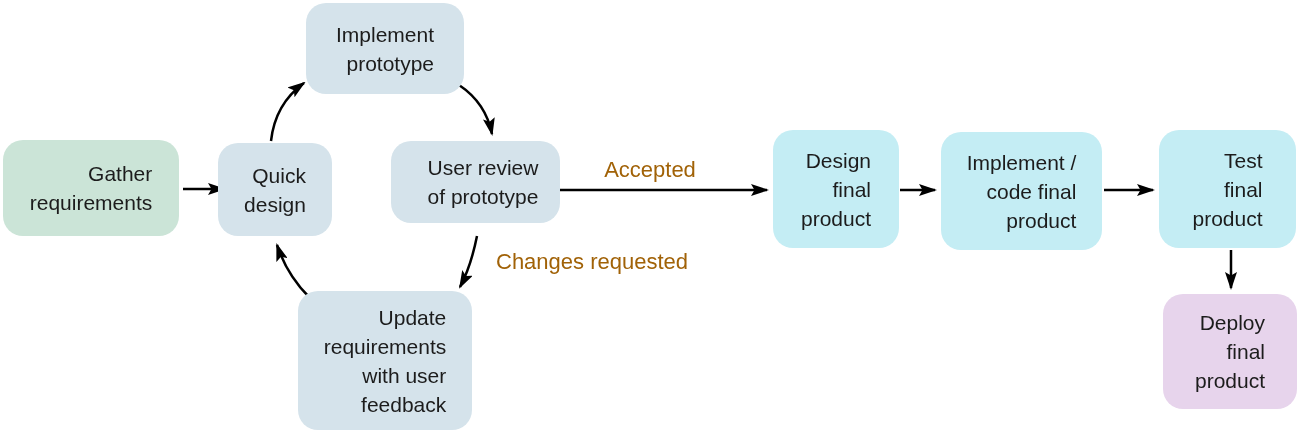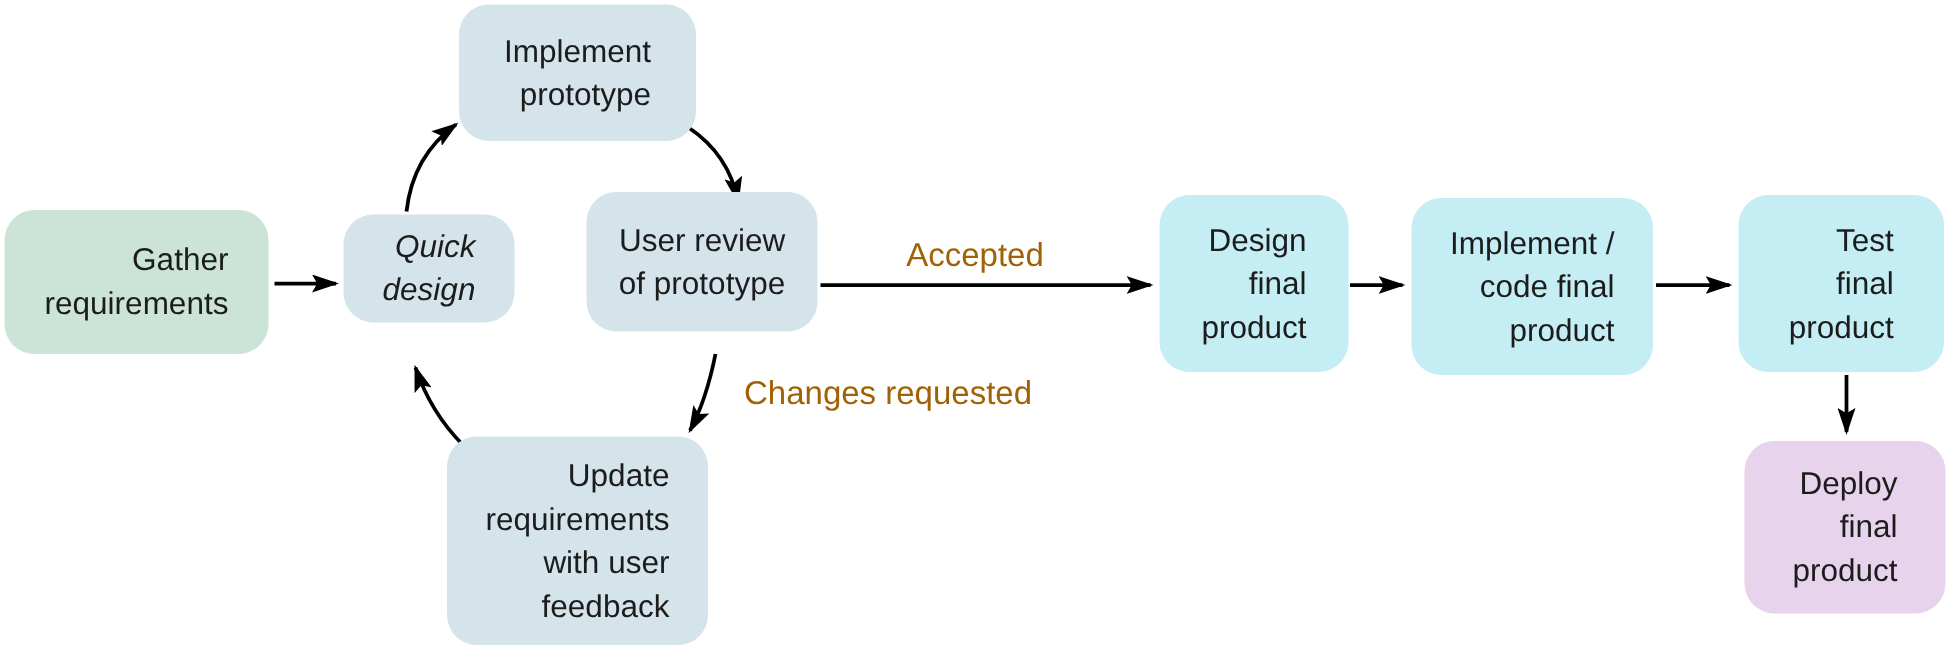--- a/index.html
+++ b/index.html
@@ -67,27 +67,27 @@
       <path d="M 547 190 L 767 190" marker-end="url(#ah)"></path>
       <path d="M 900 190 L 935 190" marker-end="url(#ah)"></path>
       <path d="M 1104 190 L 1153 190" marker-end="url(#ah)"></path>
       <path d="M 1231 250 L 1231 288" marker-end="url(#ah)"></path>
     </g>
   </svg>
 
   <div class="node mint" style="left:3px;    top:140px; width:176px; height:96px;">Gather
 requirements</div>
 
-  <div class="node blue" style="left:229px;  top:143px; width:114px; height:72px;font-style:italic;">Quick
+  <div class="node blue" style="left:218px;  top:143px; width:114px; height:93px;">Quick
 design</div>
 
   <div class="node blue" style="left:306px;  top:3px;   width:158px; height:91px;">Implement
 prototype</div>
 
-  <div class="node blue" style="left:391px;  top:128px; width:154px; height:93px;">User review
+  <div class="node blue" style="left:391px;  top:141px; width:154px; height:82px;padding-left:15px;">User review
 of prototype</div>
 
   <div class="node blue" style="left:298px;  top:291px; width:174px; height:139px;">Update
 requirements
 with user
 feedback</div>
 
   <div class="node cyan" style="left:773px;  top:130px; width:126px; height:118px;">Design
 final
 product</div>

